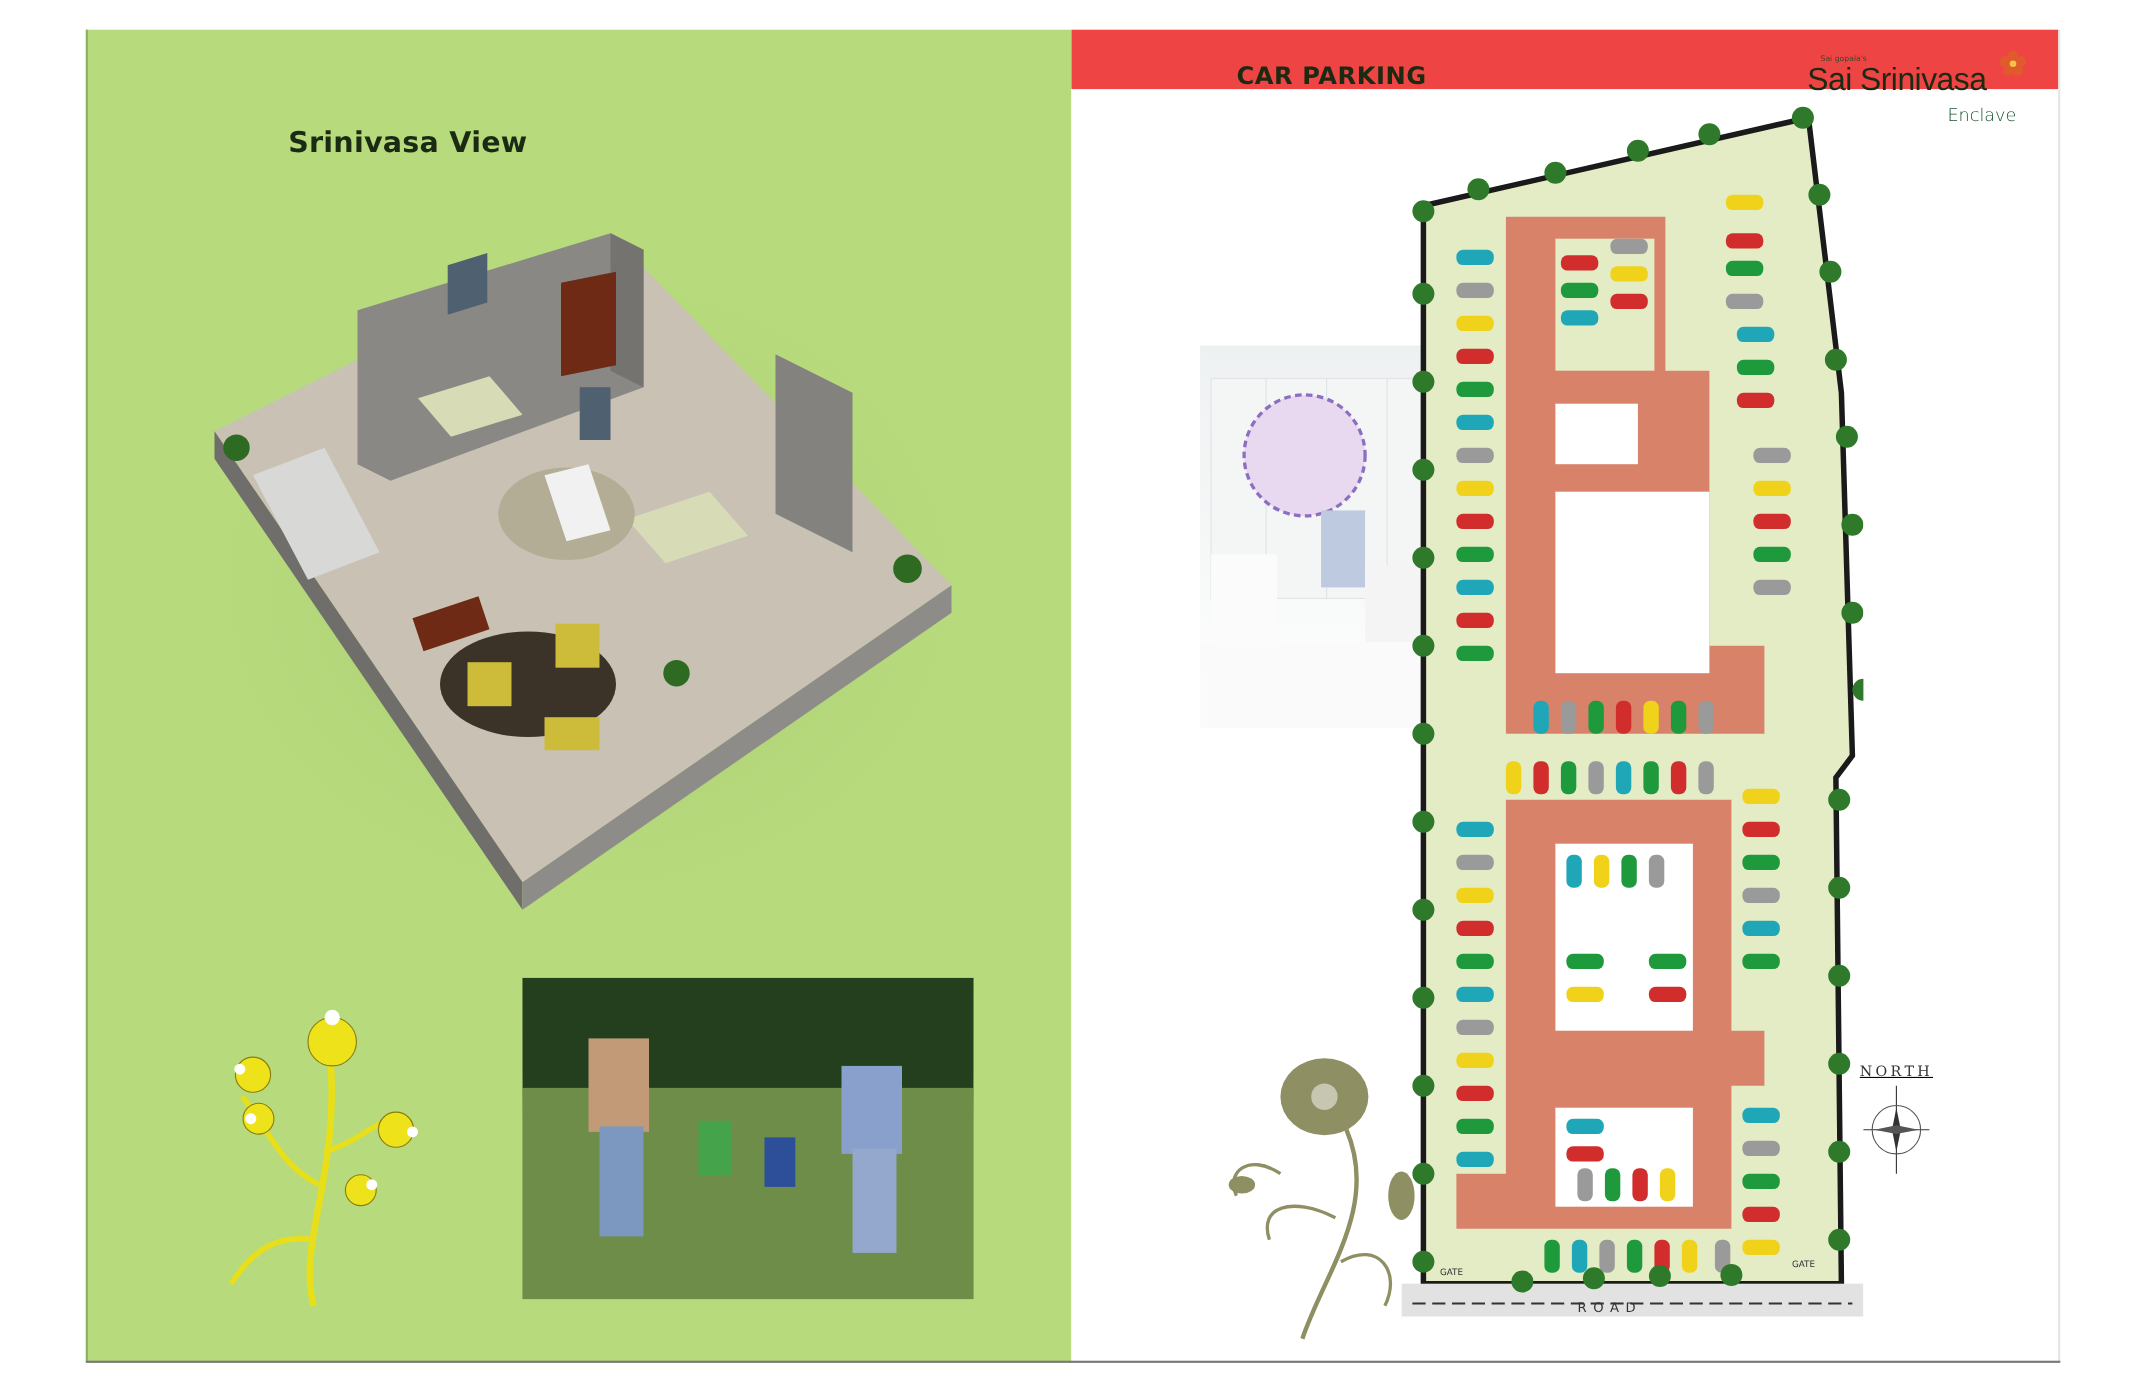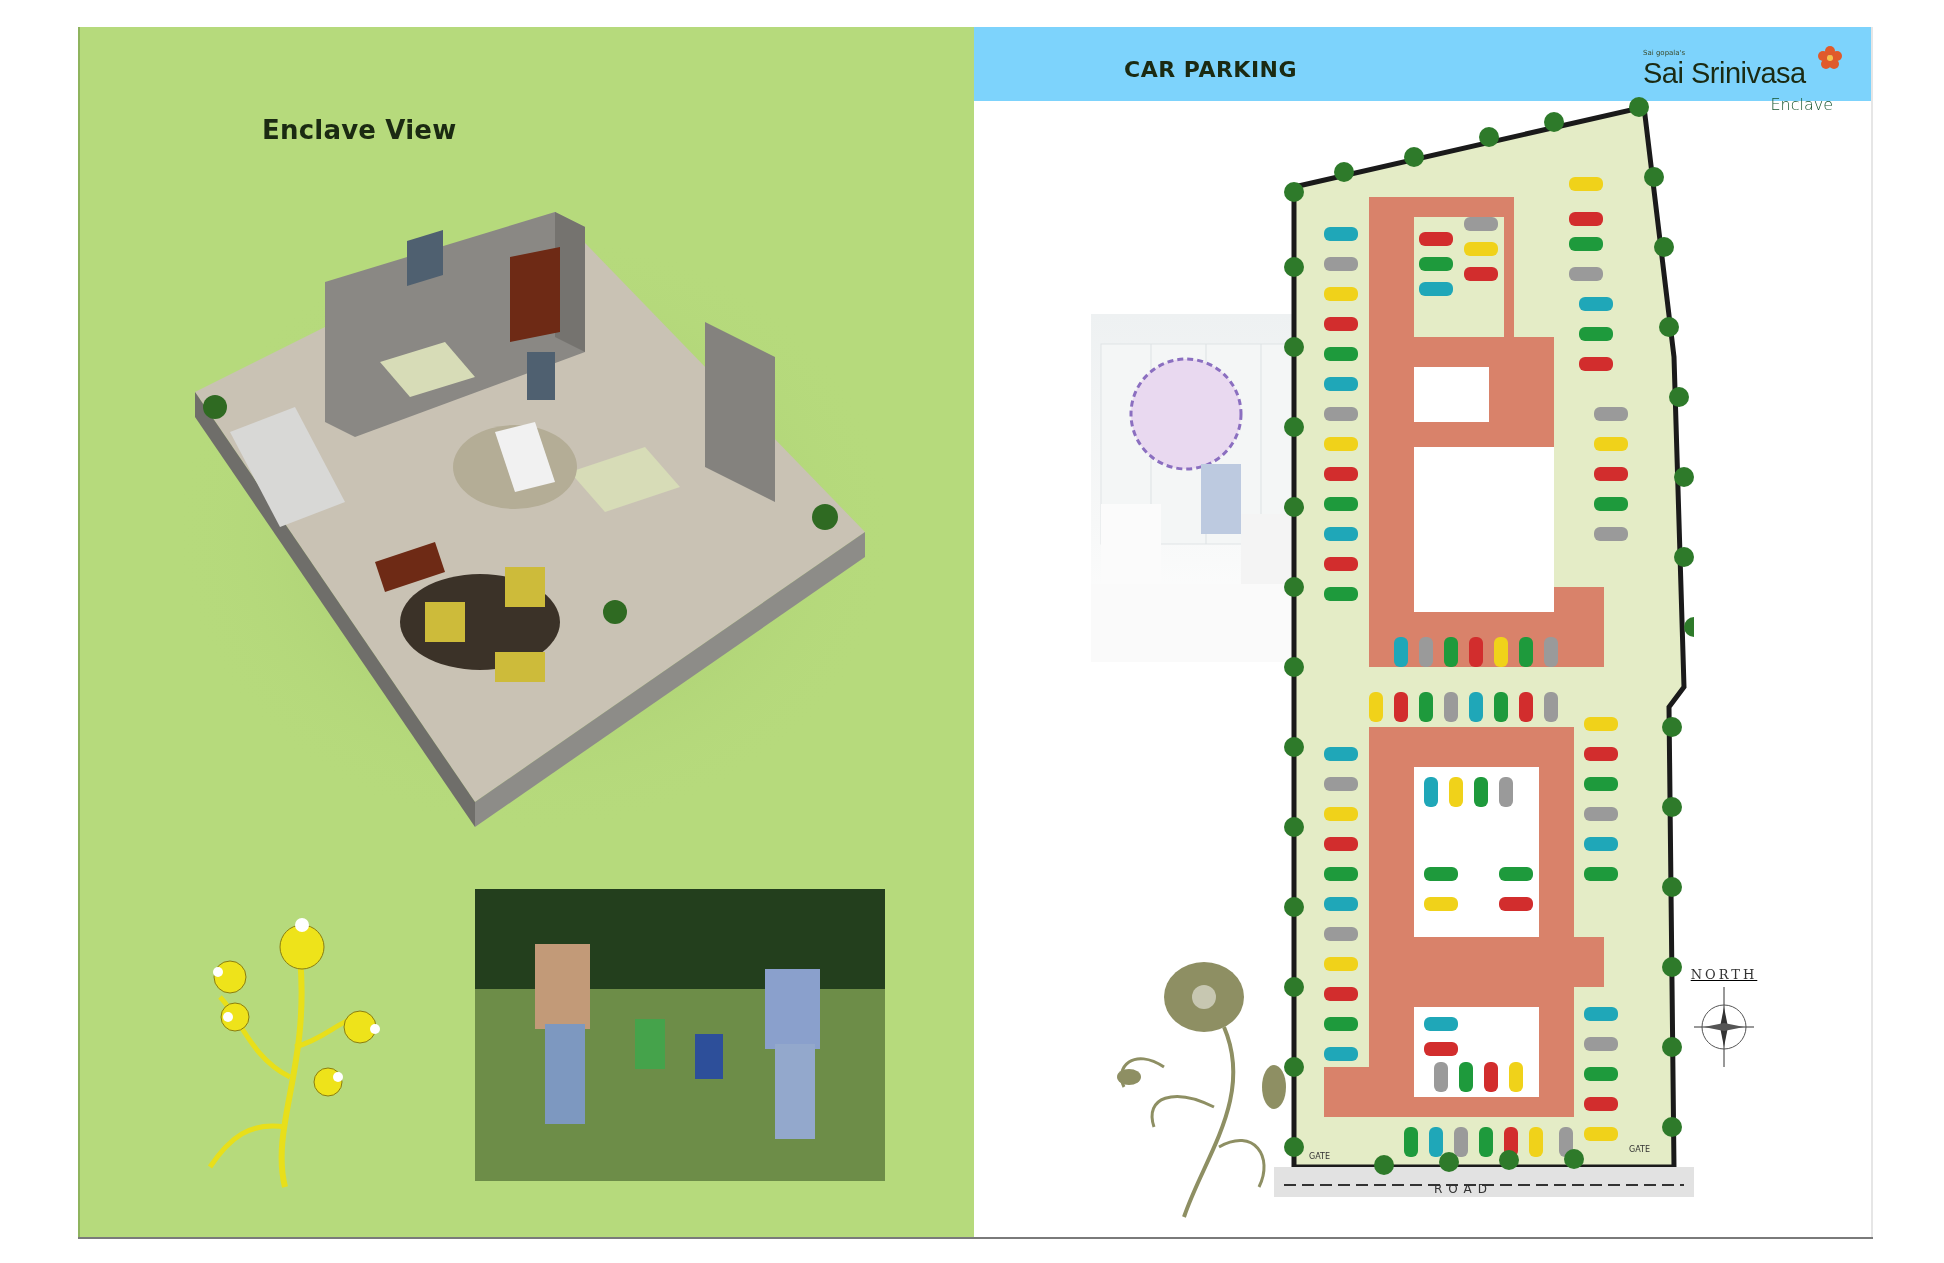--- a/index.html
+++ b/index.html
@@ -1,26 +1,26 @@
 <!DOCTYPE html>
 <html><head>
   <meta charset="utf-8">
   <style>
     html, body { margin: 0; padding: 0; background: #ffffff; }
     body { width: 1944px; height: 1263px; position: relative; overflow: hidden; font-family: "DejaVu Sans", sans-serif; }
     .spread { position: absolute; left: 78px; top: 27px; width: 1795px; height: 1211px; }
     .left-page { position: absolute; left: 0; top: 0; width: 896px; height: 1211px; background: #b6da7c; border-left: 2px solid #8fb45e; box-sizing: border-box; }
     .right-page { position: absolute; left: 896px; top: 0; width: 899px; height: 1211px; background: #ffffff; border-right: 2px solid #e6e6e6; box-sizing: border-box; }
     .bottom-rule { position: absolute; left: 78px; top: 1237px; width: 1795px; height: 2px; background: #7a7a7a; }
-    .right-header { position: absolute; left: 0; top: 0; width: 100%; height: 74px; background: #7dd3fc; }
+    .right-header { position: absolute; left: 0; top: 0; width: 100%; height: 54px; background: #ef4444; }
     .heading { position: absolute; font-family: "DejaVu Sans", sans-serif; font-weight: bold; color: #1b2a12; }
     .interior-title { left: 182px; top: 88px; font-size: 26px; letter-spacing: 0.2px; }
     .parking-title { left: 150px; top: 30px; font-size: 22px; letter-spacing: 0.5px; }
     .brand { position: absolute; right: 28px; top: 18px; width: 200px; height: 80px; }
-    .brand-small { position: absolute; left: 0; top: 4px; font-size: 7px; color: #3a4a2a; }
+    .brand-small { position: absolute; left: 12px; top: 4px; font-size: 7px; color: #3a4a2a; }
     .brand-name { position: absolute; left: 0; top: 12px; font-size: 29px; color: #1b2a12; font-family: Liberation Sans, sans-serif; letter-spacing: -0.5px; }
     .brand-sub { position: absolute; right: 10px; top: 50px; font-size: 16px; color: #14532d; font-weight: 300; }
     .brand-flower { position: absolute; right: 0; top: 0; width: 26px; height: 26px; }
     .floorplan { position: absolute; left: 95px; top: 175px; width: 720px; height: 640px; }
     .photo { position: absolute; overflow: hidden; }
     .photo-family-walk { left: 395px; top: 862px; width: 410px; height: 292px; background: linear-gradient(180deg, #2b4a22 0%, #3e5e2e 30%, #6f8d4e 45%, #6a8a45 100%); }
     .photo-family-bed { left: 117px; top: 287px; width: 232px; height: 348px; background: linear-gradient(180deg, #eef1f2 0%, #f7f8f8 60%, #ffffff 100%); }
     .ornament { position: absolute; }
     .ornament-yellow { left: 110px; top: 870px; width: 200px; height: 300px; }
     .ornament-olive { left: 130px; top: 900px; width: 200px; height: 300px; }
@@ -29,21 +29,21 @@
     .north-label { font-family: "DejaVu Serif", serif; font-size: 13px; letter-spacing: 3px; color: #333; }
     .map-text { font-family: "DejaVu Sans", sans-serif; font-size: 8px; fill: #333; }
     .road-text { font-family: "DejaVu Sans", sans-serif; font-size: 12px; fill: #333; letter-spacing: 6px; }
   </style>
 </head>
 <body>
 
 <div class="spread">
 
   <div class="left-page">
-    <div class="heading interior-title">Enclave View</div>
+    <div class="heading interior-title">Srinivasa View</div>
 
     <svg class="floorplan" viewBox="0 0 720 640">
       <defs>
         <radialGradient id="shadow" cx="50%" cy="50%" r="50%">
           <stop offset="0%" stop-color="#7da04f" stop-opacity="0.55"></stop>
           <stop offset="100%" stop-color="#b6da7c" stop-opacity="0"></stop>
         </radialGradient>
       </defs>
       <ellipse cx="360" cy="330" rx="360" ry="300" fill="url(#shadow)"></ellipse>
 

